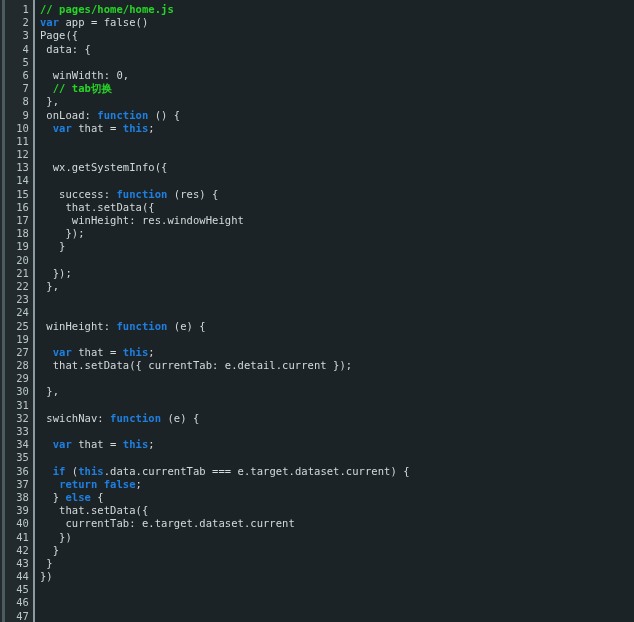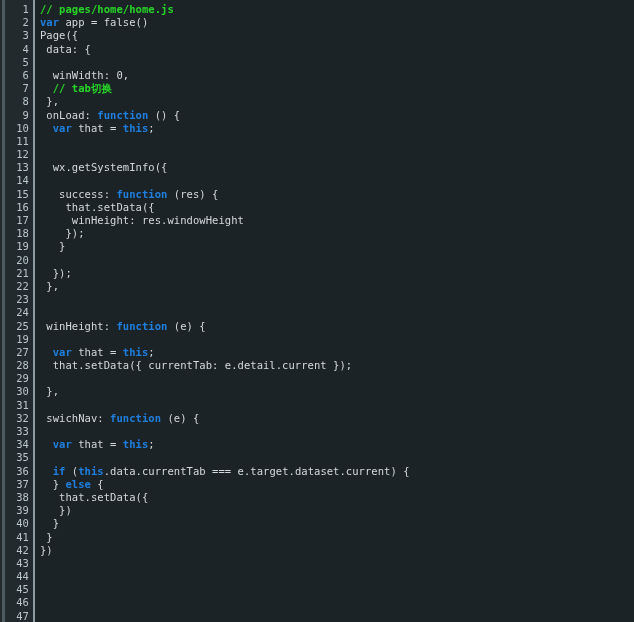--- a/index.html
+++ b/index.html
@@ -174,21 +174,23 @@
       <span class="cl"><span class="tok-plain">  </span><span class="tok-keyword">var</span><span class="tok-plain"> that = </span><span class="tok-keyword">this</span><span class="tok-plain">;</span></span>
       <span class="cl"><span class="tok-plain">  that.setData({ currentTab: e.detail.current });</span></span>
       <span class="cl">​</span>
       <span class="cl"><span class="tok-plain"> },</span></span>
       <span class="cl">​</span>
       <span class="cl"><span class="tok-plain"> swichNav: </span><span class="tok-keyword">function</span><span class="tok-plain"> (e) {</span></span>
       <span class="cl">​</span>
       <span class="cl"><span class="tok-plain">  </span><span class="tok-keyword">var</span><span class="tok-plain"> that = </span><span class="tok-keyword">this</span><span class="tok-plain">;</span></span>
       <span class="cl">​</span>
       <span class="cl"><span class="tok-plain">  </span><span class="tok-keyword">if</span><span class="tok-plain"> (</span><span class="tok-keyword">this</span><span class="tok-plain">.data.currentTab === e.target.dataset.current) {</span></span>
+      <span class="cl"><span class="tok-plain">   </span><span class="tok-keyword">return</span><span class="tok-plain"> </span><span class="tok-keyword">false</span><span class="tok-plain">;</span></span>
       <span class="cl"><span class="tok-plain">  } </span><span class="tok-keyword">else</span><span class="tok-plain"> {</span></span>
       <span class="cl"><span class="tok-plain">   that.setData({</span></span>
+      <span class="cl"><span class="tok-plain">    currentTab: e.target.dataset.current</span></span>
       <span class="cl"><span class="tok-plain">   })</span></span>
       <span class="cl"><span class="tok-plain">  }</span></span>
       <span class="cl"><span class="tok-plain"> }</span></span>
       <span class="cl"><span class="tok-plain">})</span></span>
     </div>
 
 </div>
 
 </body></html>

